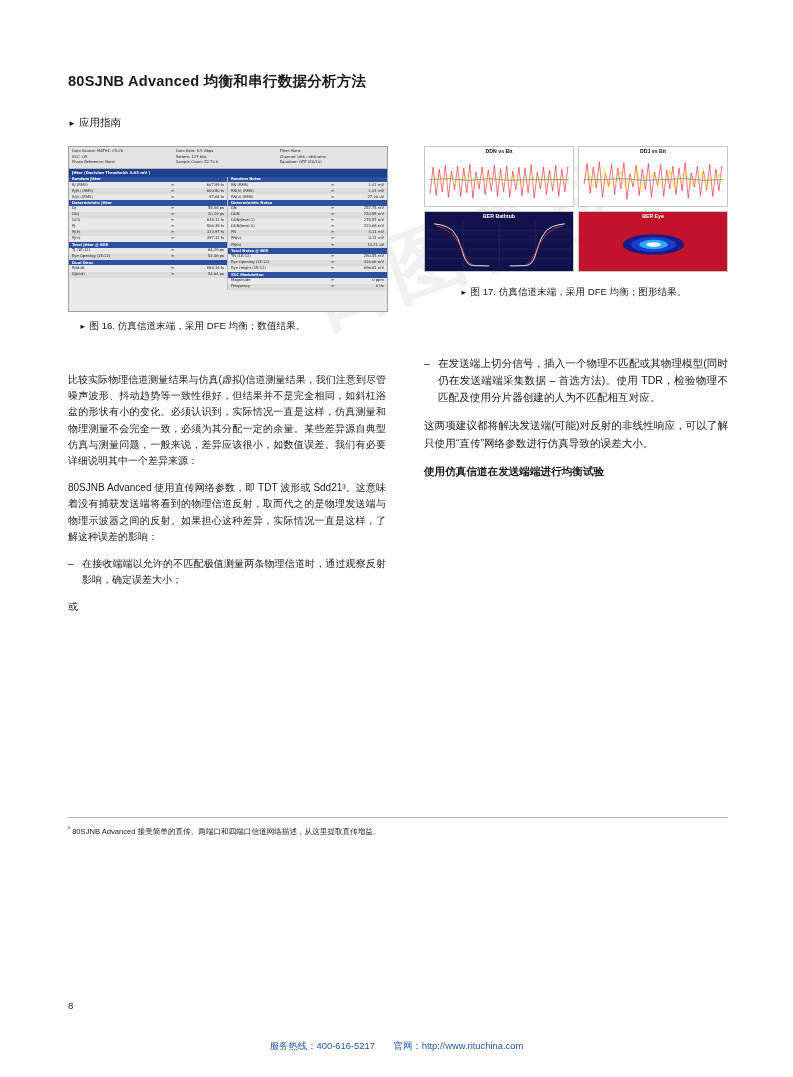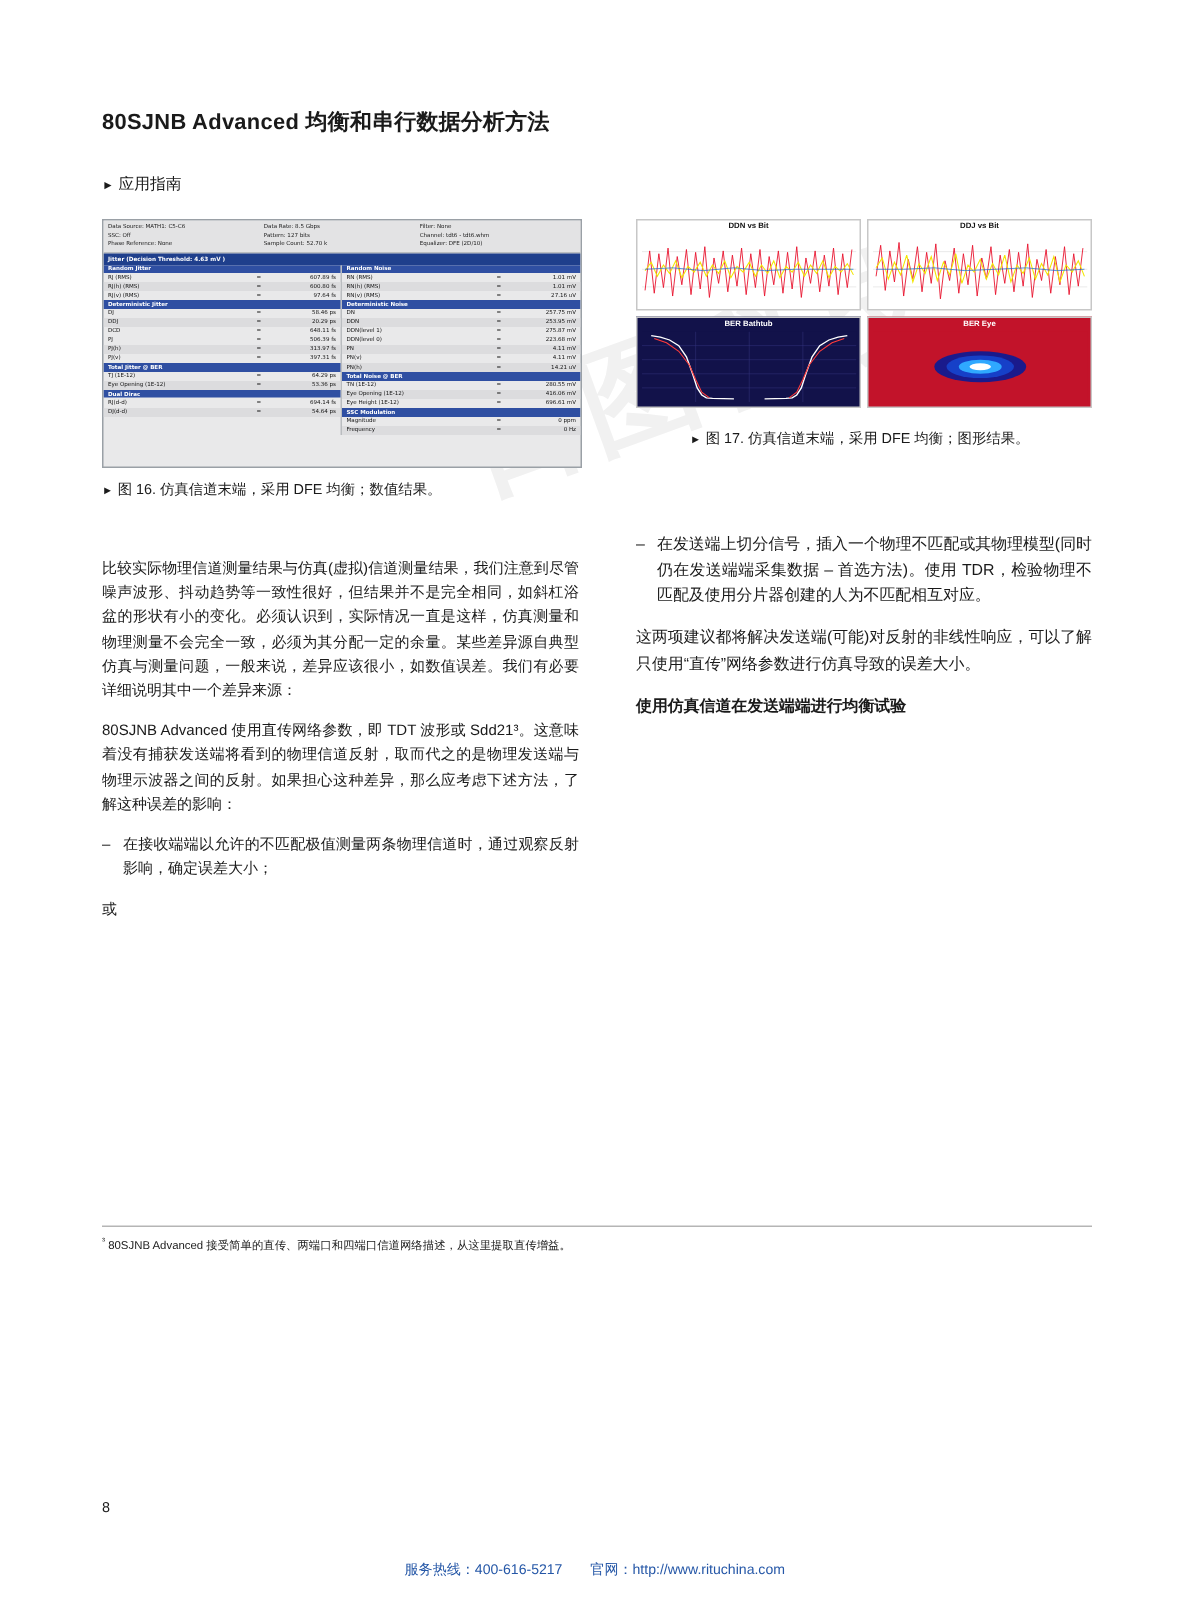--- a/index.html
+++ b/index.html
@@ -403,21 +403,21 @@
             </div>
           <div class="kv alt">
               <span class="k">Frequency</span>
               <span class="eq">=</span>
               <span class="v">0 Hz</span>
             </div>
         </div>
       </div>
     </div>
 
-    <div class="figcap" style="left:68px; top:320px; width:320px;">
+    <div class="figcap" style="left:79px; top:320px; width:320px;">
       <span class="tri">►</span><span>图 16. 仿真信道末端，采用 DFE 均衡；数值结果。</span>
     </div>
 
     <div class="fig17">
 
       <div class="plot">
         <div class="ptitle">DDN vs Bit</div>
         <div class="canvasarea">
           <svg viewBox="0 0 140 50" preserveAspectRatio="none" width="100%" height="100%">
             <rect x="0" y="0" width="140" height="50" fill="#ffffff"></rect>
@@ -485,21 +485,21 @@
         </div>
       </div>
     </div>
 
     <div class="figcap" style="left:424px; top:286px; width:304px;margin-left:36px;">
       <span class="tri">►</span><span>图 17. 仿真信道末端，采用 DFE 均衡；图形结果。</span>
     </div>
 
     <div class="colL">
       <p>比较实际物理信道测量结果与仿真(虚拟)信道测量结果，我们注意到尽管噪声波形、抖动趋势等一致性很好，但结果并不是完全相同，如斜杠浴盆的形状有小的变化。必须认识到，实际情况一直是这样，仿真测量和物理测量不会完全一致，必须为其分配一定的余量。某些差异源自典型仿真与测量问题，一般来说，差异应该很小，如数值误差。我们有必要详细说明其中一个差异来源：</p>
-      <p>80SJNB Advanced 使用直传网络参数，即 TDT 波形或 Sdd21³。这意味着没有捕获发送端将看到的物理信道反射，取而代之的是物理发送端与物理示波器之间的反射。如果担心这种差异，那么应考虑下述方法，了解这种误差的影响：</p>
+      <p>80SJNB Advanced 使用直传网络参数，即 TDT 波形或 Sdd21³。这意味着没有捕获发送端将看到的物理信道反射，取而代之的是物理发送端与物理示波器之间的反射。如果担心这种差异，实际情况一直是这样，了解这种误差的影响：</p>
       <div class="bullet">
         <span class="dash">–</span>
         <span class="btxt">在接收端端以允许的不匹配极值测量两条物理信道时，通过观察反射影响，确定误差大小；</span>
       </div>
       <p>或</p>
     </div>
 
     <div class="colR">
       <div class="bullet">
         <span class="dash">–</span>

